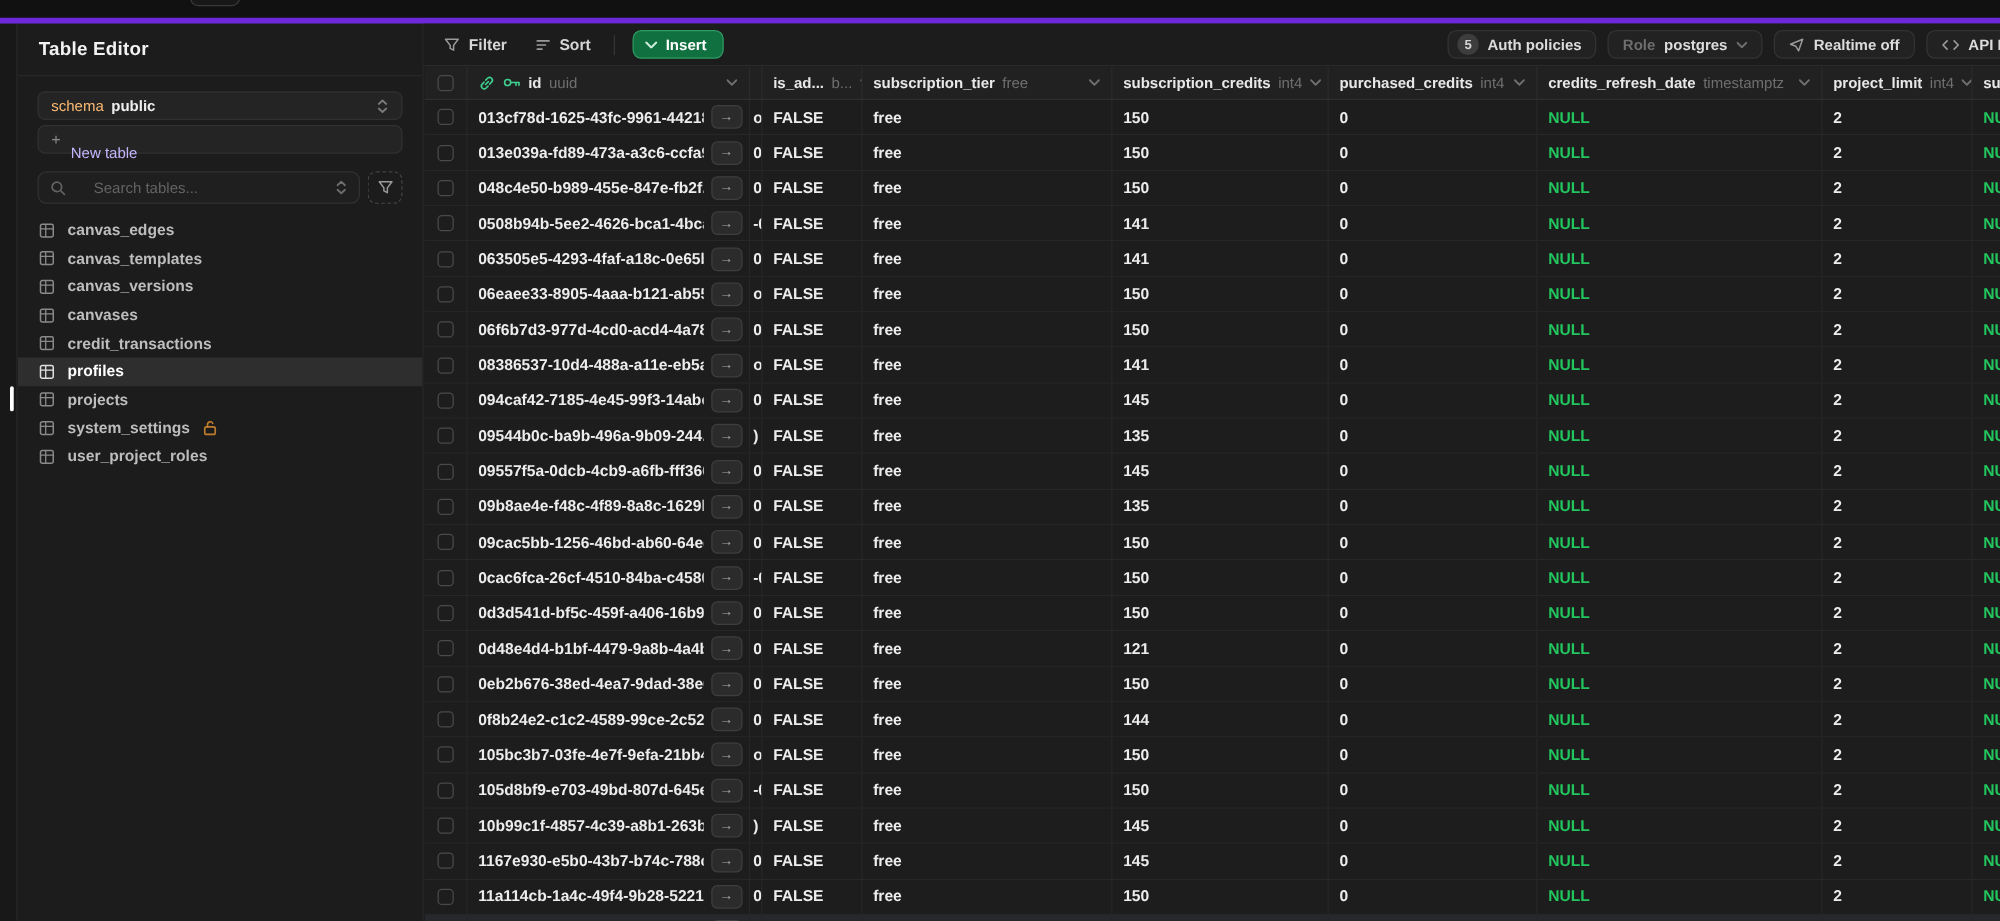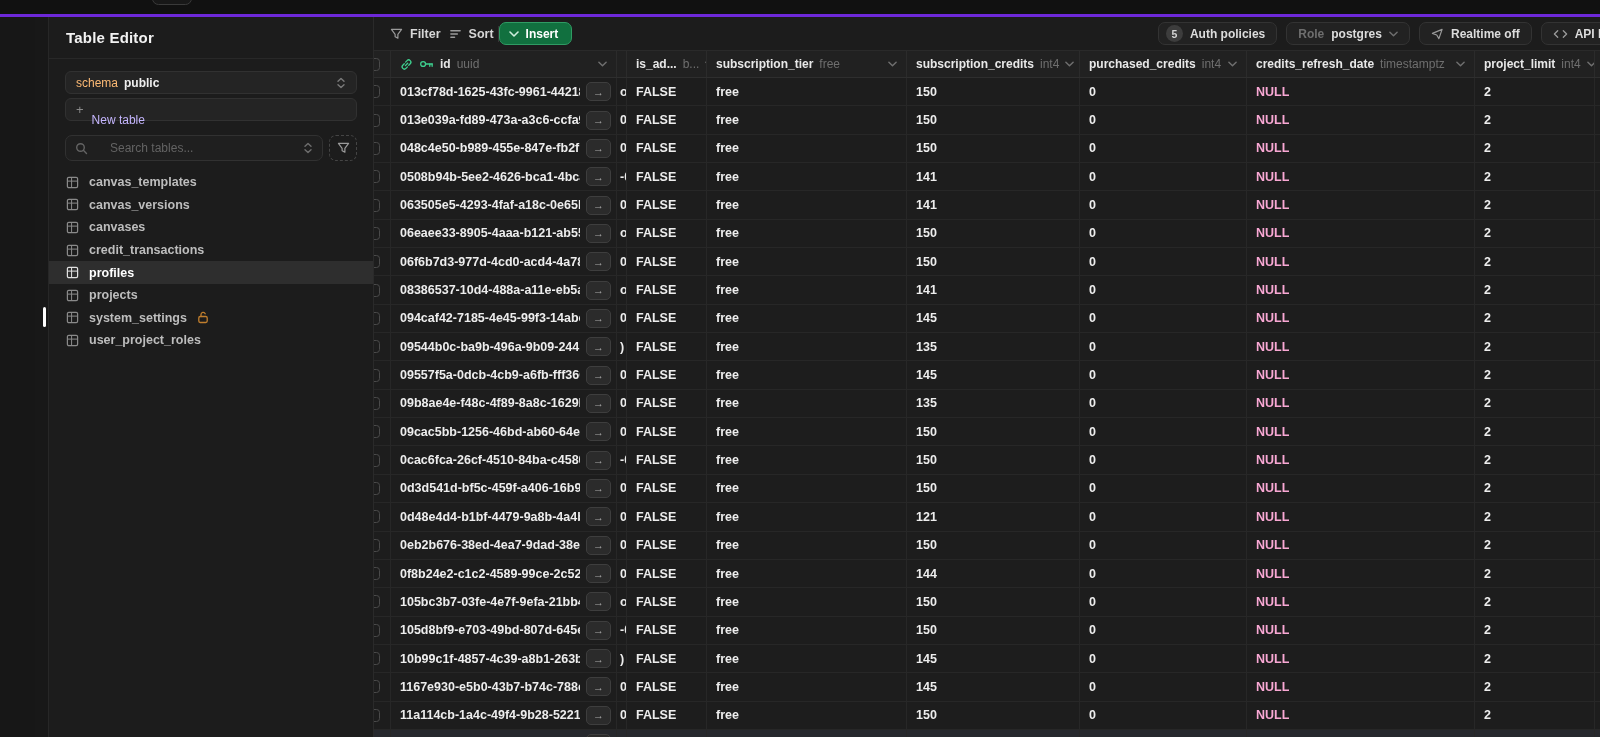--- a/index.html
+++ b/index.html
@@ -4,21 +4,21 @@
 <style>
   * { box-sizing: border-box; margin: 0; padding: 0; }
   html,body { background:#0d0d0d; }
   body { font-family: "Liberation Sans", sans-serif; }
   .screen { position:relative; width:1600px; height:737px; background:#171717; overflow:hidden; display:flex; flex-direction:column; }
 
   
   .top-strip { height:14px; background:#111111; position:relative; flex:none; }
   .window-fragment { position:absolute; left:152px; top:-8px; width:40px; height:13px; border:1px solid #3a3a3a; border-radius:7px; background:#181818; }
 
-  .body { display:flex; flex:1; min-height:0; border-top:3px solid #6d28d9;padding-left:35px; }
+  .body { display:flex; flex:1; min-height:0; border-top:5px solid #6d28d9; }
 
   
   .left-rail { width:14px; flex:none; background:#181818; border-right:1px solid #272727; position:relative; }
   .rail-indicator { position:absolute; left:8px; top:290px; width:3px; height:20px; background:#ffffff; border-radius:2px; }
 
   
   .sidebar { width:325px; flex:none; background:#1c1c1c; border-right:1px solid #2a2a2a; display:flex; flex-direction:column; overflow:hidden; }
   .sidebar-header { height:42px; flex:none; display:flex; align-items:center; padding:0 17px; border-bottom:1px solid #282828; }
   .sidebar-title { color:#f2f2f2; font-size:15px; font-weight:700; letter-spacing:.2px; }
   .sidebar-controls { padding:12px 16px 0; display:flex; flex-direction:column; }
@@ -36,21 +36,21 @@
   .filter-mini-btn { width:28px; height:26px; flex:none; border:1px dashed #454545; border-radius:7px; background:transparent; display:flex; align-items:center; justify-content:center; }
   .table-list { margin-top:10px; overflow:hidden; }
   .table-item { height:22.6px; display:flex; align-items:center; gap:10px; padding:0 17px; color:#bdbdbd; font-size:12.5px; font-weight:700; cursor:pointer; }
   .table-item .tbl-icon { color:#8a8a8a; flex:none; }
   .table-item.selected { background:#2e2e2e; color:#ffffff; }
   .table-item.selected .tbl-icon { color:#e0e0e0; }
   .lock-icon { color:#c07e2d; }
 
   
   .main { flex:1; min-width:0; display:flex; flex-direction:column; background:#1d1d1d; }
-  .toolbar { height:34px; flex:none; background:#1c1c1c; border-bottom:1px solid #2a2a2a; display:flex; align-items:center; padding:0 12px; overflow:hidden; }
+  .toolbar { height:34px; flex:none; background:#1c1c1c; border-bottom:1px solid #2a2a2a; display:flex; align-items:center; padding:0 12px; gap:14px; overflow:hidden; }
   .tool-btn { display:flex; align-items:center; gap:7px; color:#d6d6d6; font-size:12.5px; font-weight:700; cursor:pointer; padding:0 4px; }
   .tool-btn svg { color:#9a9a9a; }
   .v-divider { width:1px; height:16px; background:#353535; }
   .btn-insert { height:23px; display:flex; align-items:center; gap:7px; padding:0 13px 0 9px; background:#11703f; border:1px solid #2f9b63; border-radius:7px; color:#ffffff; font-size:12px; font-weight:700; cursor:pointer; }
   .toolbar-right { margin-left:auto; display:flex; align-items:center; gap:9px; flex:none; }
   .chip { height:23px; display:flex; align-items:center; gap:7px; padding:0 11px; border:1px solid #333333; border-radius:7px; background:#222222; color:#dcdcdc; font-size:12px; font-weight:700; cursor:pointer; white-space:nowrap; }
   .chip svg { color:#9a9a9a; }
   .badge { width:17px; height:17px; margin-left:-4px; border-radius:50%; background:#3d3d3d; color:#d4d4d4; font-size:10.5px; font-weight:700; display:flex; align-items:center; justify-content:center; }
   .chip .muted { color:#6e6e6e; }
   .chip-api { margin-right:-38px; }
@@ -61,21 +61,21 @@
   .hcell { display:flex; align-items:center; gap:6px; padding:0 9px; border-right:1px solid #2b2b2b; overflow:hidden; white-space:nowrap; font-size:12px; }
   .hcell.center { justify-content:center; padding:0; }
   .hname { color:#e8e8e8; font-weight:700; }
   .htype { color:#6f6f6f; font-weight:400; }
   .hchevron { margin-left:auto; color:#6f6f6f; flex:none; }
   .grid-rows { flex:1; overflow:hidden; background:#1d1d1d; }
   .row { height:28.35px; display:grid; grid-template-columns:var(--cols); border-bottom:1px solid #272727; background:#1d1d1d; }
   .row.partial { background:#26282d; }
   .cell { display:flex; align-items:center; padding:0 9px; border-right:1px solid #272727; font-size:12.5px; font-weight:700; color:#ededed; overflow:hidden; white-space:nowrap; }
   .cell.center { justify-content:center; padding:0; }
-  .cell.null { color:#f9a8d4; }
+  .cell.null { color:#22c55e; }
   .cell-id { justify-content:space-between; gap:6px; padding-right:5px; }
   .id-text { overflow:hidden; }
   .expand-btn { width:25px; height:19px; flex:none; border:1px solid #3e3e3e; background:#2b2b2b; border-radius:5px; color:#a8a8a8; display:flex; align-items:center; justify-content:center; font-size:11px; cursor:pointer; }
   .cell-frag { padding:0 2px 0 3px; font-weight:700; }
 
   .checkbox { width:13px; height:13px; border:1.5px solid #4a4a4a; border-radius:3.5px; background:transparent; cursor:pointer; }
 </style>
 </head>
 <body>
 
@@ -172,20 +172,27 @@
                 <use href="#i-funnel"></use>
               </svg>
           </div>
         </div>
       </div>
       <div class="table-list">
           <div class="table-item">
     <svg class="tbl-icon" width="13" height="13">
               <use href="#i-table"></use>
             </svg>
+    <span class="tbl-label">canvas_edges</span>
+
+  </div>
+          <div class="table-item">
+    <svg class="tbl-icon" width="13" height="13">
+              <use href="#i-table"></use>
+            </svg>
     <span class="tbl-label">canvas_templates</span>
 
   </div>
           <div class="table-item">
     <svg class="tbl-icon" width="13" height="13">
               <use href="#i-table"></use>
             </svg>
     <span class="tbl-label">canvas_versions</span>
 
   </div>

